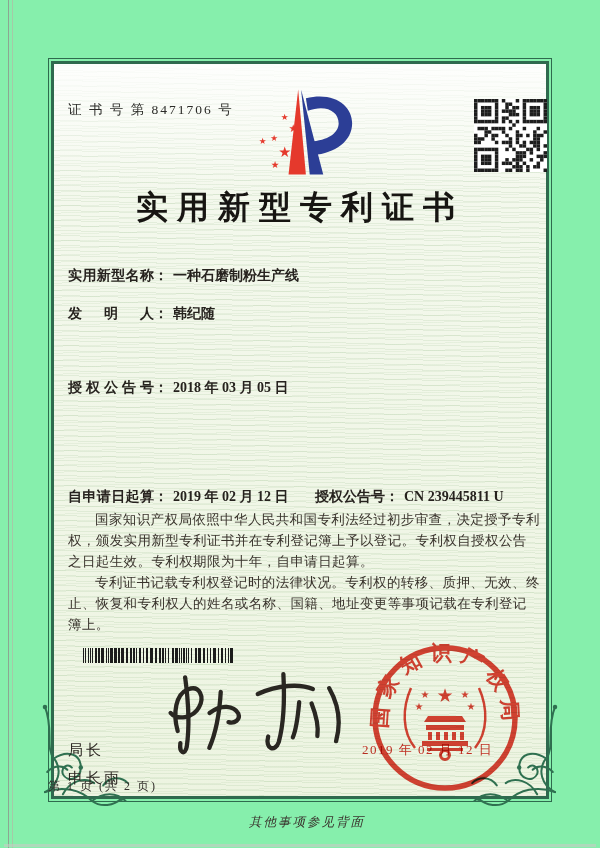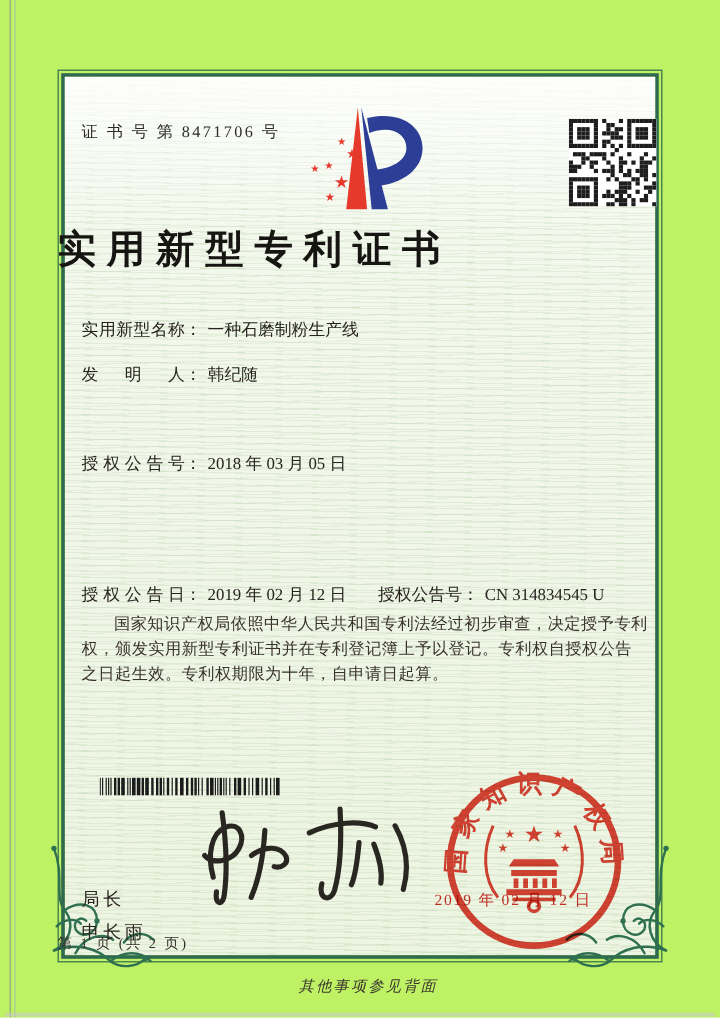--- a/index.html
+++ b/index.html
@@ -1,40 +1,40 @@
 <!DOCTYPE html>
 <html><head>
 <meta charset="utf-8">
 <style>
   html,body{margin:0;padding:0;background:#e9e9e6;}
-  .page{position:relative;width:600px;height:848px;margin:0 auto;background:#bef264;overflow:hidden;
+  .page{position:relative;width:600px;height:848px;margin:0 auto;background:#86efac;overflow:hidden;
         font-family:"Liberation Serif","DejaVu Serif",serif;color:#26221e;}
   
   .edge-left-dark{position:absolute;left:8px;top:0;bottom:0;width:1px;background:#8f948c;opacity:.8;}
   .edge-left-green{position:absolute;left:12px;top:0;bottom:0;width:1px;background:#a9c4a6;opacity:.9;}
   .edge-bottom{position:absolute;left:4px;right:4px;bottom:1px;height:3px;background:#c9c9c4;opacity:.6;}
 
   
   .frame-outer{position:absolute;left:48px;top:58px;right:48px;bottom:46px;border:1px solid #2f6a4e;}
   .frame-inner{position:absolute;inset:2px;border:3px solid #2f6a4e;
      background:
        repeating-linear-gradient(1.5deg, rgba(122,170,110,.14) 0 1px, rgba(0,0,0,0) 1px 5px),
        repeating-linear-gradient(-1.5deg, rgba(122,170,110,.10) 0 1px, rgba(0,0,0,0) 1px 7px),
        linear-gradient(#f5f9ef, #edf4e1);}
   .frame-topfade{position:absolute;left:54px;right:54px;top:64px;height:130px;
      background:linear-gradient(rgba(255,255,255,.85), rgba(255,255,255,0));}
 
   .certno{position:absolute;left:68px;top:101px;font-size:13.5px;letter-spacing:2px;color:#2b2b28;}
-  .title{position:absolute;left:48px;right:48px;top:186px;font-size:32px;
+  .title{position:absolute;left:48px;right:48px;top:186px;text-align:center;font-size:32px;
          font-weight:bold;letter-spacing:9px;color:#171512;}
 
   .logo{position:absolute;left:250px;top:84px;width:106px;height:96px;}
   .qr{position:absolute;left:474px;top:99px;width:73px;height:73px;background:#fff;}
 
-  .row{position:absolute;left:68px;right:56px;font-size:14px;line-height:19px;color:#26221e;}
+  .row{position:absolute;left:68px;right:56px;font-size:14px;line-height:19px;color:#26221e;font-weight:bold;}
   .flabel{display:inline-block;width:86px;text-align:justify;text-align-last:justify;
           text-justify:inter-character;vertical-align:top;}
   .colon{vertical-align:top;}
   .fvalue{margin-left:5px;vertical-align:top;}
   .fvalue.block{display:inline-block;max-width:350px;}
   .pair2{position:absolute;left:247px;top:0;}
 
   .paras{position:absolute;left:68px;right:60px;top:509px;}
   .paras p{margin:0;font-size:13.5px;line-height:21px;text-indent:2em;
            letter-spacing:.4px;color:#39332c;}
@@ -339,28 +339,29 @@
   <div class="row" style="top:266px">
     <span class="flabel">实用新型名称</span><span class="colon">：</span><span class="fvalue">一种石磨制粉生产线</span>
   </div>
   <div class="row" style="top:304px">
     <span class="flabel">发明人</span><span class="colon">：</span><span class="fvalue">韩纪随</span>
   </div>
   <div class="row" style="top:378px">
     <span class="flabel">授权公告号</span><span class="colon">：</span><span class="fvalue">2018 年 03 月 05 日</span>
   </div>
   <div class="row" style="top:487px">
-    <span class="flabel">授权公告日</span><span class="colon">：</span><span class="fvalue">2019 年 02 月 12 日</span>
+    <span class="flabel">自申请日起算</span><span class="colon">：</span><span class="fvalue">2019 年 02 月 12 日</span>
     <span class="pair2">
-      <span>授权公告号</span><span class="colon">：</span><span class="fvalue">CN 314834545 U</span>
+      <span>授权公告号</span><span class="colon">：</span><span class="fvalue">CN 239445811 U</span>
     </span>
   </div>
 
   <div class="paras">
     <p>国家知识产权局依照中华人民共和国专利法经过初步审查，决定授予专利权，颁发实用新型专利证书并在专利登记簿上予以登记。专利权自授权公告之日起生效。专利权期限为十年，自申请日起算。</p>
+    <p>专利证书记载专利权登记时的法律状况。专利权的转移、质押、无效、终止、恢复和专利权人的姓名或名称、国籍、地址变更等事项记载在专利登记簿上。</p>
   </div>
 
   <div class="barcode" id="barcode-box"><svg viewBox="0 0 152 15" width="152" height="15">
         <rect x="0" y="0" width="1" height="15" fill="#1c1c1c"></rect>
         <rect x="2" y="0" width="1" height="15" fill="#1c1c1c"></rect>
         <rect x="5" y="0" width="1" height="15" fill="#1c1c1c"></rect>
         <rect x="7" y="0" width="1" height="15" fill="#1c1c1c"></rect>
         <rect x="9" y="0" width="1" height="15" fill="#1c1c1c"></rect>
         <rect x="12" y="0" width="2" height="15" fill="#1c1c1c"></rect>
         <rect x="15" y="0" width="2" height="15" fill="#1c1c1c"></rect>

